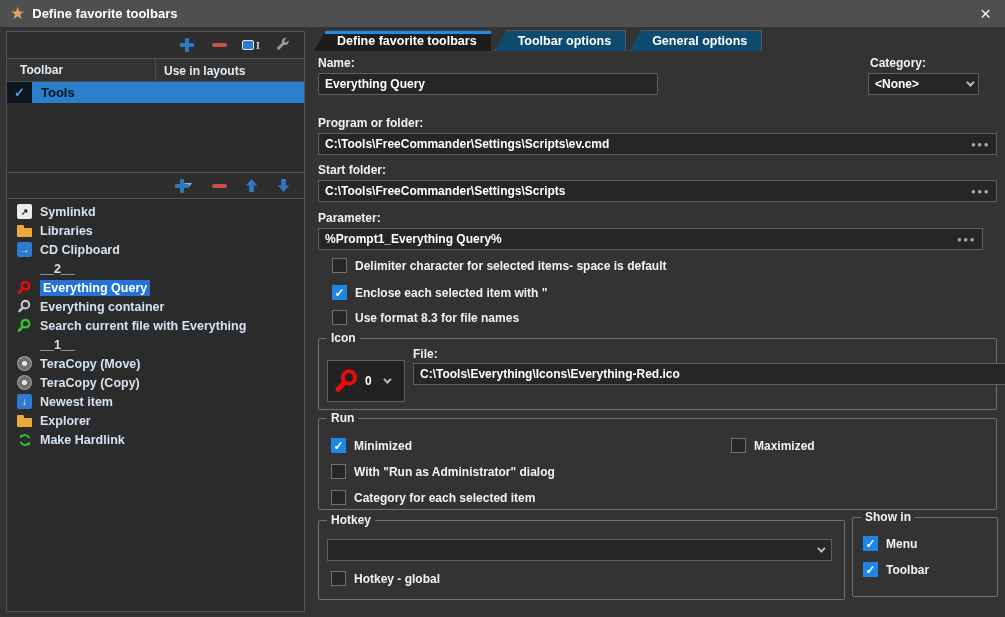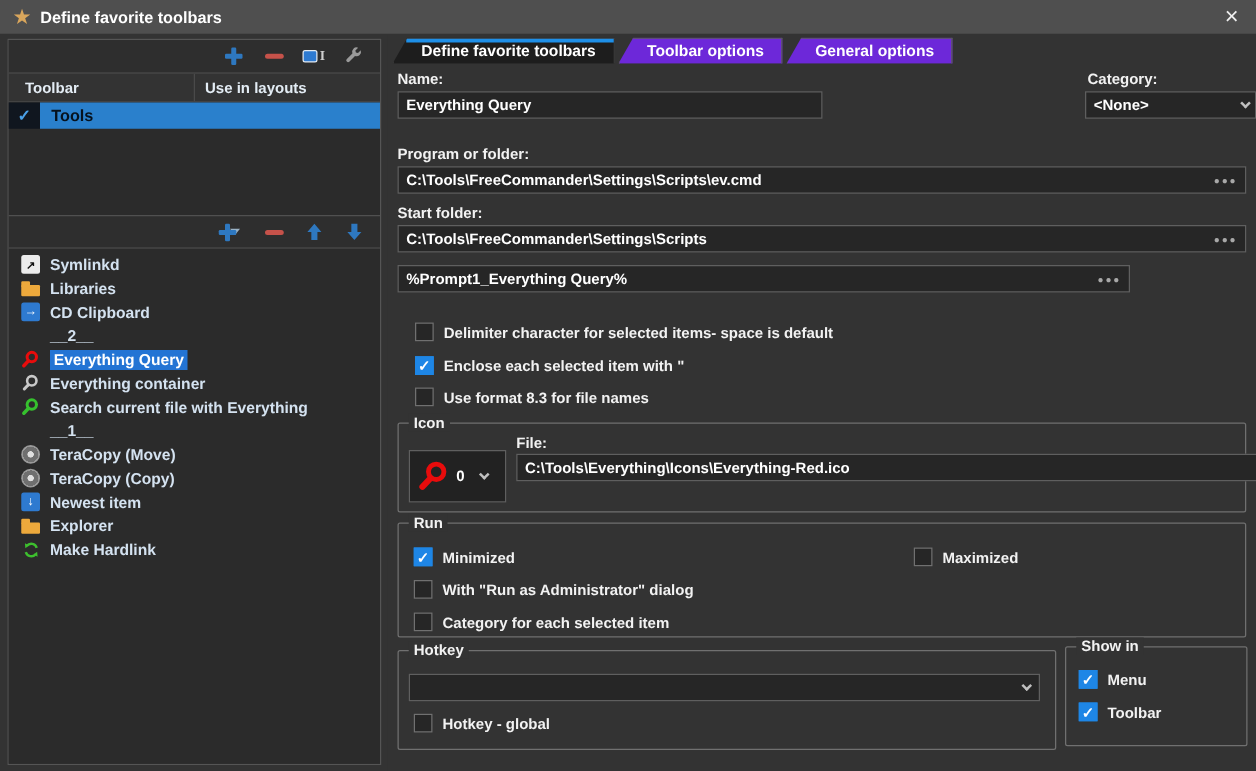--- a/index.html
+++ b/index.html
@@ -66,21 +66,21 @@
   .ic-cdclip::after { content: "\2192"; color: #fff; font-size: 10px; font-weight: bold; }
   .ic-newest { background: #2e7ad0; border-radius: 2px; }
   .ic-newest::after { content: "\2193"; color: #fff; font-size: 10px; font-weight: bold; }
   .ic-teracopy { border-radius: 50%; background: radial-gradient(circle, #e0e0e0 0 22%, #6f6f6f 26% 58%, #9a9a9a 58% 100%); }
 
   
   .right-panel { position: absolute; left: 310px; top: 28px; width: 695px; height: 589px; background: #333333; }
 
   .tabs { position: absolute; left: 4px; top: 2px; display: flex; align-items: flex-end; height: 21px; gap: 3px; }
   .tab { height: 21px; display: flex; align-items: center; padding: 0 14px 0 22px; font-size: 12.5px; font-weight: bold;
-         color: #ffffff; background: #6d28d9; border: 1px solid #5a5a5a; border-bottom: none; position: relative;
+         color: #ffffff; background: #0c4a6e; border: 1px solid #5a5a5a; border-bottom: none; position: relative;
          clip-path: polygon(12px 0, 100% 0, 100% 100%, 0 100%); cursor: pointer; }
   .tab.active { background: #1d1d1d; border-color: #444; }
   .tab.active::before { content: ""; position: absolute; left: 10px; right: 0; top: 0; height: 3px; background: #1e8fe8; }
 
   .flabel { position: absolute; color: #f2f2f2; font-size: 12px; font-weight: bold; white-space: nowrap; }
   .field { position: absolute; height: 22px; background: #262626; border: 1px solid #5f5f5f;
            display: flex; align-items: center; padding: 0 6px; }
   .field .val { color: #ffffff; font-size: 12px; font-weight: bold; white-space: nowrap; overflow: hidden; flex: 1; }
   .field .dots { color: #a8a8a8; font-size: 8px; letter-spacing: 1.5px; flex: none; cursor: pointer; }
   .caret { flex: none; width: 6px; height: 6px; border: solid #c0c0c0; border-width: 0 2px 2px 0;
@@ -256,39 +256,39 @@
       <div class="tab active">Define favorite toolbars</div>
       <div class="tab">Toolbar options</div>
       <div class="tab">General options</div>
     </div>
 
     <span class="flabel" style="left:8px; top:28px">Name:</span>
     <div class="field" style="left:8px; top:45px; width:340px">
       <span class="val">Everything Query</span>
     </div>
     <span class="flabel" style="left:560px; top:28px">Category:</span>
-    <div class="field" style="left:558px; top:45px; width:137px">
+    <div class="field" style="left:558px; top:45px; width:111px">
       <span class="val">&lt;None&gt;</span>
       <span class="caret"></span>
     </div>
 
     <span class="flabel" style="left:8px; top:88px">Program or folder:</span>
     <div class="field" style="left:8px; top:105px; width:679px">
       <span class="val">C:\Tools\FreeCommander\Settings\Scripts\ev.cmd</span>
       <span class="dots">●●●</span>
     </div>
 
     <span class="flabel" style="left:8px; top:135px">Start folder:</span>
     <div class="field" style="left:8px; top:152px; width:679px">
       <span class="val">C:\Tools\FreeCommander\Settings\Scripts</span>
       <span class="dots">●●●</span>
     </div>
 
     <span class="flabel" style="left:8px; top:183px">Parameter:</span>
-    <div class="field" style="left:8px; top:184px; width:586px">
+    <div class="field" style="left:8px; top:200px; width:665px">
       <span class="val">%Prompt1_Everything Query%</span>
       <span class="dots">●●●</span>
     </div>
 
     <div class="chk-row" style="left:22px; top:257px">
       <span class="checkbox on"></span>
       <span class="clabel">Enclose each selected item with "</span>
     </div>
     <div class="chk-row" style="left:22px; top:230px">
       <span class="checkbox"></span>

